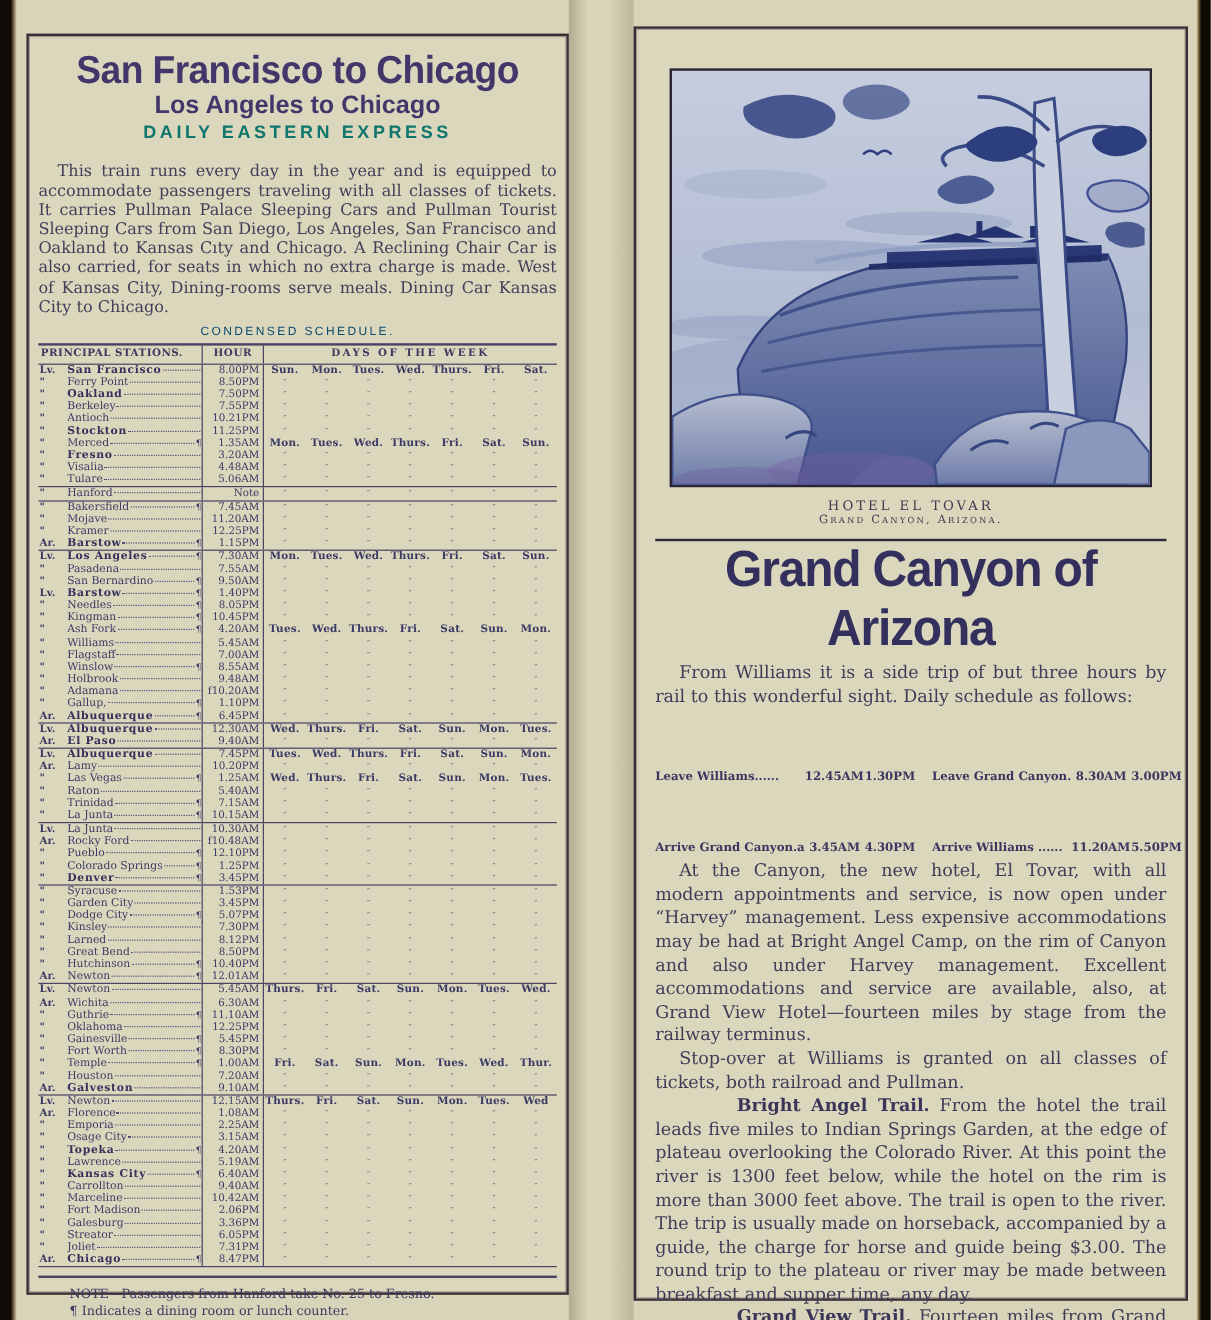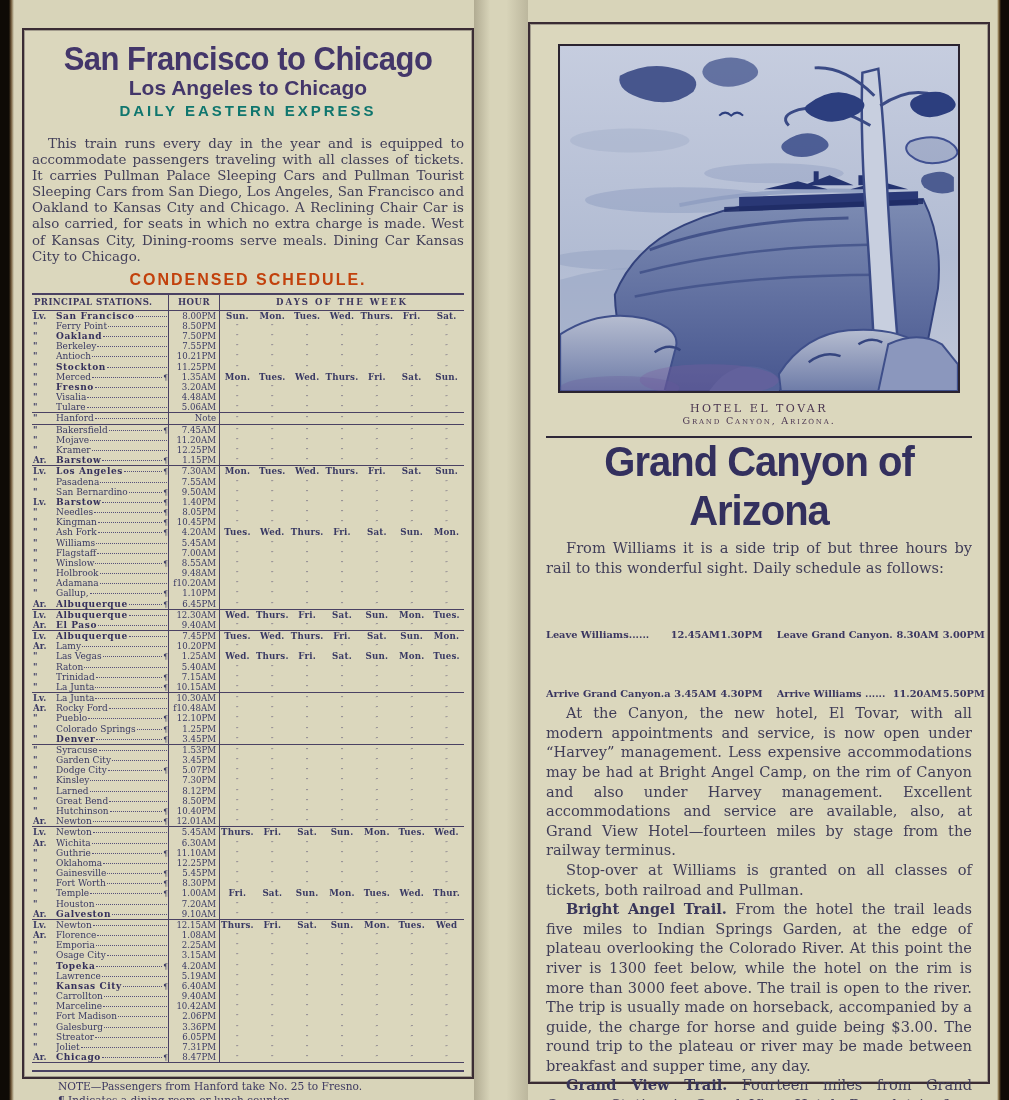--- a/index.html
+++ b/index.html
@@ -15,22 +15,22 @@
   .panel{position:absolute;background:#dbd7bd;border:2px solid #3a2c34;box-shadow:inset 0 0 0 1px rgba(58,44,52,.35);}
   .panel.lp{left:22px;top:28px;width:452px;height:1051px;padding:6px 8px;box-sizing:border-box;}
   .lp-title{margin-top:6px;text-align:center;font-family:"Liberation Sans",sans-serif;font-weight:bold;
     font-size:31px;line-height:33px;color:#43366a;letter-spacing:-.5px;transform:scaleY(1.05);}
   .lp-sub{text-align:center;font-family:"Liberation Sans",sans-serif;font-weight:bold;
     font-size:21px;line-height:25px;color:#43366a;}
   .lp-tag{text-align:center;font-family:"Liberation Sans",sans-serif;font-weight:bold;
     font-size:15px;line-height:22px;letter-spacing:3px;color:#0f766e;}
   .lp-intro{font-size:13.4px;line-height:16.1px;text-align:justify;color:#413e58;margin-top:14px;}
   .lp-intro .ind{display:inline-block;width:16px;}
-  .lp-cond{text-align:center;font-family:"Liberation Sans",sans-serif;font-weight:bold;
-    font-size:16px;letter-spacing:2px;color:#c2410c;margin:6px 0 4px;}
+  .lp-cond{text-align:center;font-family:"Liberation Sans",sans-serif;font-weight:normal;
+    font-size:10px;letter-spacing:2px;color:#0c4a6e;margin:6px 0 4px;}
 
   
   .tbl{border-top:2px solid #4a4163;border-bottom:1px solid #4a4163;font-family:"DejaVu Serif",serif;}
   .thead,.trow{display:grid;grid-template-columns:24px 112px 52px repeat(7,1fr);align-items:baseline;}
   .thead{height:15px;line-height:15px;border-bottom:1px solid #4a4163;font-weight:bold;
     font-size:8.6px;color:#3d3860;}
   .th-st{grid-column:1 / span 2;letter-spacing:.4px;padding-left:2px;}
   .th-hr{text-align:center;letter-spacing:.5px;}
   .th-dy{grid-column:4 / span 7;text-align:center;letter-spacing:2px;}
   .thead .th-hr,.c-hr{border-left:1px solid #4a4163;border-right:1px solid #4a4163;}
@@ -42,31 +42,31 @@
   .boldrow .st-name{font-weight:bold;letter-spacing:.6px;color:#35305c;}
   .leader{flex:1;margin:0 1px;border-bottom:1px dotted #55507a;transform:translateY(-2px);min-width:4px;}
   .mark{font-size:7.5px;}
   .c-hr{text-align:right;padding-right:3px;font-size:8.6px;box-sizing:border-box;}
   .c-day{text-align:center;}
   .c-day.lbl{font-size:8.7px;font-weight:bold;letter-spacing:.2px;}
   .c-day.ditto{font-size:7px;color:#50496e;opacity:.85;}
   .lp-notes{margin-top:7px;border-top:2px solid #4a4163;padding:8px 0 0 26px;font-size:10.6px;line-height:13.5px;color:#3d3860;}
 
   
-  .panel.rp{left:528px;top:22px;width:462px;height:1062px;padding:14px 16px;box-sizing:border-box;}
+  .panel.rp{left:528px;top:22px;width:462px;height:1062px;padding:27px 16px;box-sizing:border-box;}
   .photo-frame{width:398px;height:345px;margin:6px auto 0;border:2px solid #2a2330;background:#b8c0d4;}
   .photo-frame svg{display:block;}
   .caption1{margin-top:9px;text-align:center;font-size:11px;letter-spacing:2.5px;color:#4a3550;}
   .caption2{text-align:center;font-size:9.5px;letter-spacing:1.8px;color:#4a3550;font-variant:small-caps;}
   .rule{border:none;border-top:2px solid #2e2738;margin:10px 0 2px;}
   .rp-head{text-align:center;font-family:"Liberation Sans",sans-serif;font-weight:bold;
     font-size:40px;line-height:46px;color:#33305e;letter-spacing:-1px;transform:scaleY(1.06);margin:2px 0 6px;}
   .rp p{margin:0;font-size:14.6px;line-height:19.6px;text-align:justify;color:#403d58;}
   .rp p .ind{display:inline-block;width:20px;}
-  .rp p b{color:#39365a;}
+  .rp p b{color:#39365a;margin-left:48px;}
   .mini{display:grid;grid-template-columns:1fr 1fr;column-gap:14px;margin:5px 0 3px;
     font-size:9.8px;font-weight:bold;color:#3a3660;}
   .mini .mrow{display:flex;white-space:nowrap;line-height:13px;margin-top:46px;}
   .mini .mlab{flex:1;overflow:hidden;}
   .mini .mt{width:46px;text-align:right;}
 </style>
 </head>
 <body>
 
 <div class="sheet">

